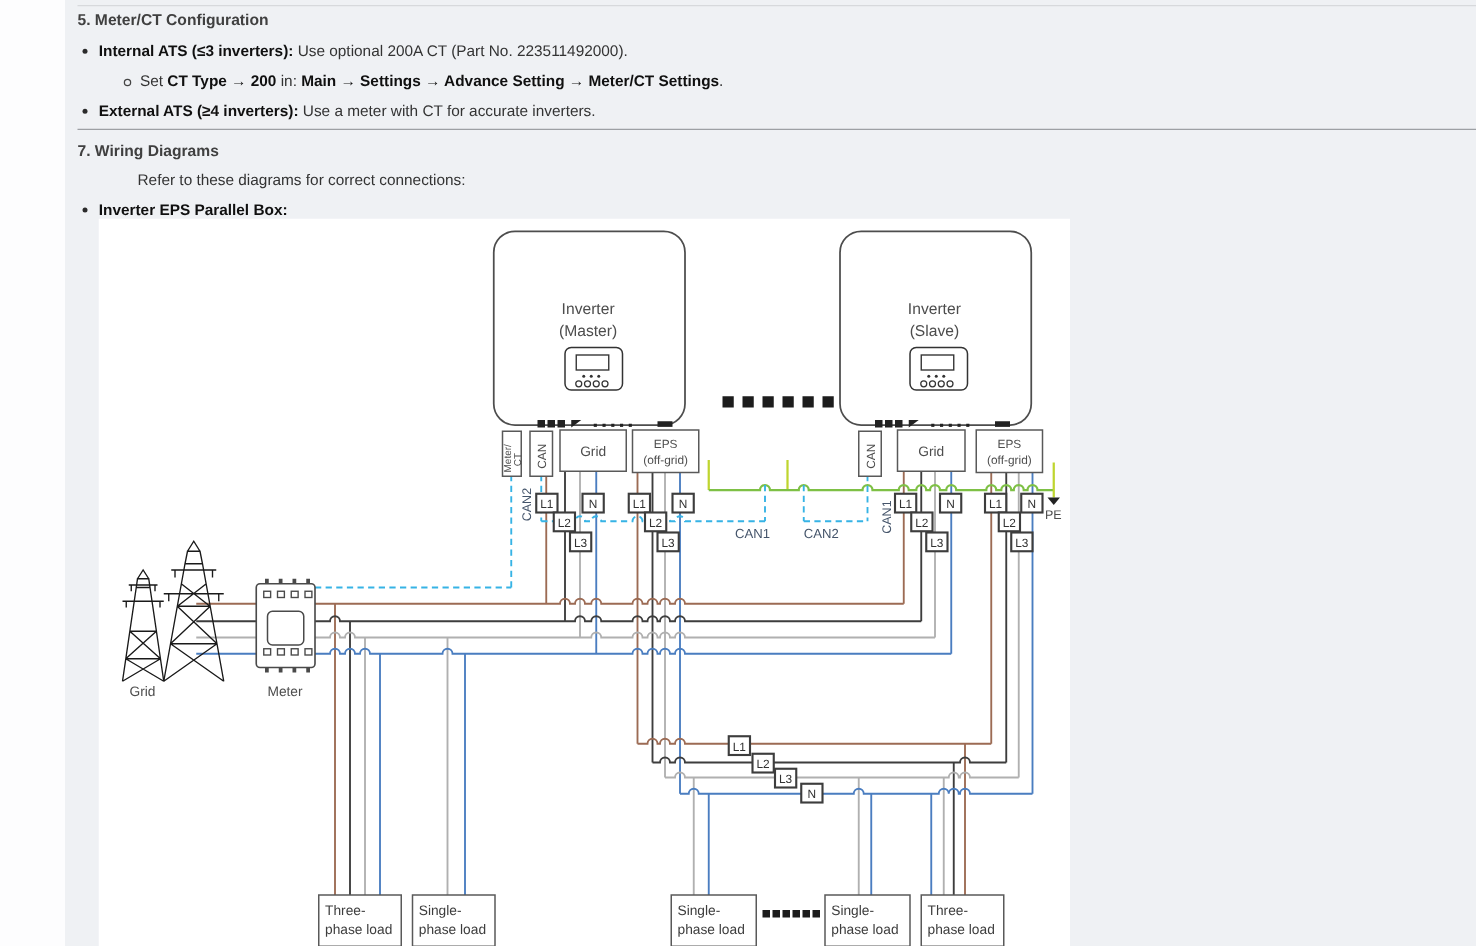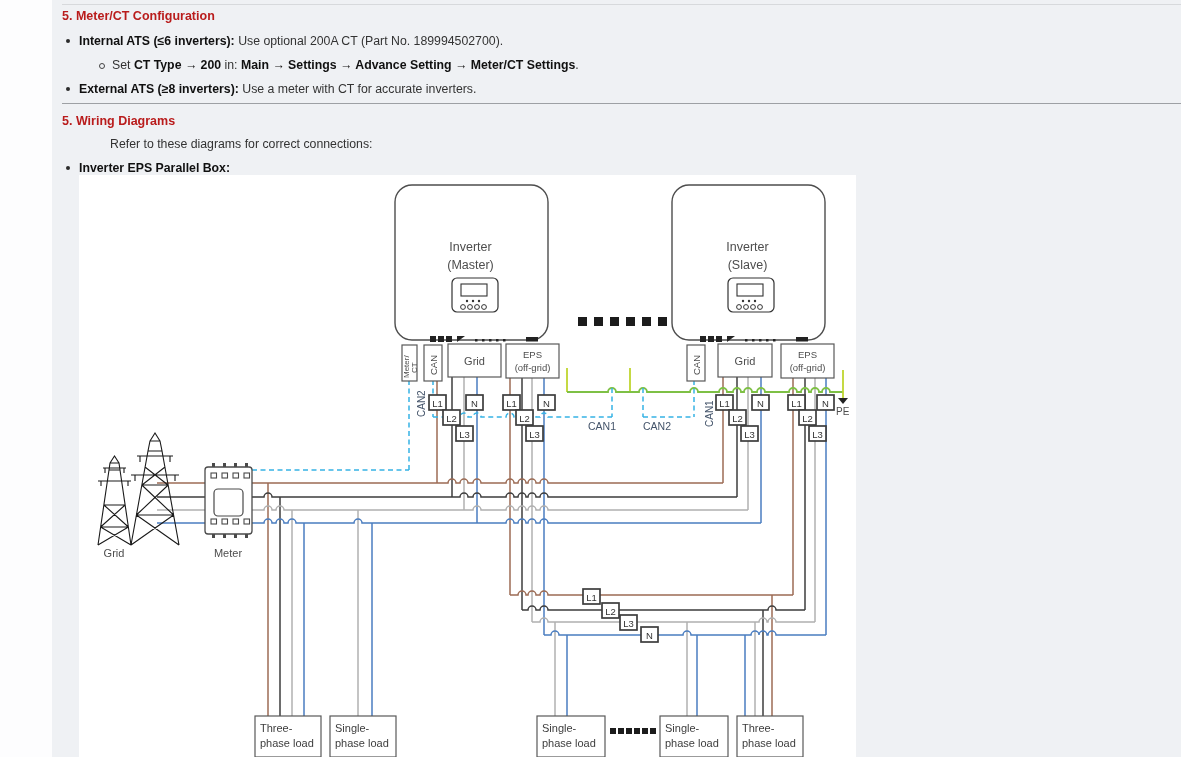--- a/index.html
+++ b/index.html
@@ -2,21 +2,21 @@
 <html><head>
 <meta charset="utf-8">
 <style>
   html,body{margin:0;padding:0;}
   body{width:1181px;height:757px;background:#eff1f4;position:relative;overflow:hidden;
        font-family:"Liberation Sans","DejaVu Sans",sans-serif;color:#333;}
   .left-strip{position:absolute;left:0;top:0;width:52px;height:757px;background:#fdfdfe;}
   .hr{position:absolute;left:62px;right:0;height:1px;}
   .hr-top{top:4px;background:#d7d9dc;}
   .hr-mid{top:103px;background:#9da0a4;}
-  .heading{position:absolute;left:62px;font-size:12.5px;font-weight:700;color:#b91c1c;white-space:nowrap;}
+  .heading{position:absolute;left:62px;font-size:12.5px;font-weight:700;color:#404040;white-space:nowrap;}
   #s5-title{top:9px;}
   #s6-title{top:114px;}
   .line{position:absolute;font-size:12.3px;color:#333;white-space:nowrap;}
   .l-b1{left:79px;top:34px;}
   .l-sub{left:112px;top:58px;}
   .l-b2{left:79px;top:82px;}
   .l-intro{left:62px;top:137px;margin-left:48px;}
   .l-b3{left:79px;top:161px;}
   .dot{position:absolute;left:-13px;top:5px;width:4px;height:4px;border-radius:50%;background:#2b2b2b;}
   .circ{position:absolute;left:-13px;top:5px;width:4px;height:4px;border:1px solid #444;border-radius:50%;background:transparent;}
@@ -26,32 +26,32 @@
 </style>
 </head>
 <body>
 
 <div class="left-strip"></div>
 <div class="hr hr-top"></div>
 
 <div class="heading" id="s5-title">5. Meter/CT Configuration</div>
 
 <div class="line l-b1">
-  <span class="dot"></span><span><span class="seg-b">Internal ATS (≤6 inverters):</span><span> Use optional 200A CT (Part No. 189994502700).</span></span>
+  <span class="dot"></span><span><span class="seg-b">Internal ATS (≤3 inverters):</span><span> Use optional 200A CT (Part No. 223511492000).</span></span>
 </div>
 <div class="line l-sub">
   <span class="circ"></span><span><span>Set </span><span class="seg-b">CT Type → 200</span><span> in: </span><span class="seg-b">Main → Settings → Advance Setting → Meter/CT Settings</span><span>.</span></span>
 </div>
 <div class="line l-b2">
-  <span class="dot"></span><span><span class="seg-b">External ATS (≥8 inverters):</span><span> Use a meter with CT for accurate inverters.</span></span>
+  <span class="dot"></span><span><span class="seg-b">External ATS (≥4 inverters):</span><span> Use a meter with CT for accurate inverters.</span></span>
 </div>
 
 <div class="hr hr-mid"></div>
 
-<div class="heading" id="s6-title">5. Wiring Diagrams</div>
+<div class="heading" id="s6-title">7. Wiring Diagrams</div>
 <div class="line l-intro">Refer to these diagrams for correct connections:</div>
 <div class="line l-b3">
   <span class="dot"></span><span><span class="seg-b">Inverter EPS Parallel Box:</span></span>
 </div>
 
 <div class="canvas">
   <svg id="wiring-svg" width="777" height="582" viewBox="0 0 777 582">
       <g>
         <path d="M358 202V308" stroke="#9c6b54" stroke-width="1.5" fill="none"></path>
         <path d="M373 202V322" stroke="#3d3d3d" stroke-width="1.5" fill="none"></path>

